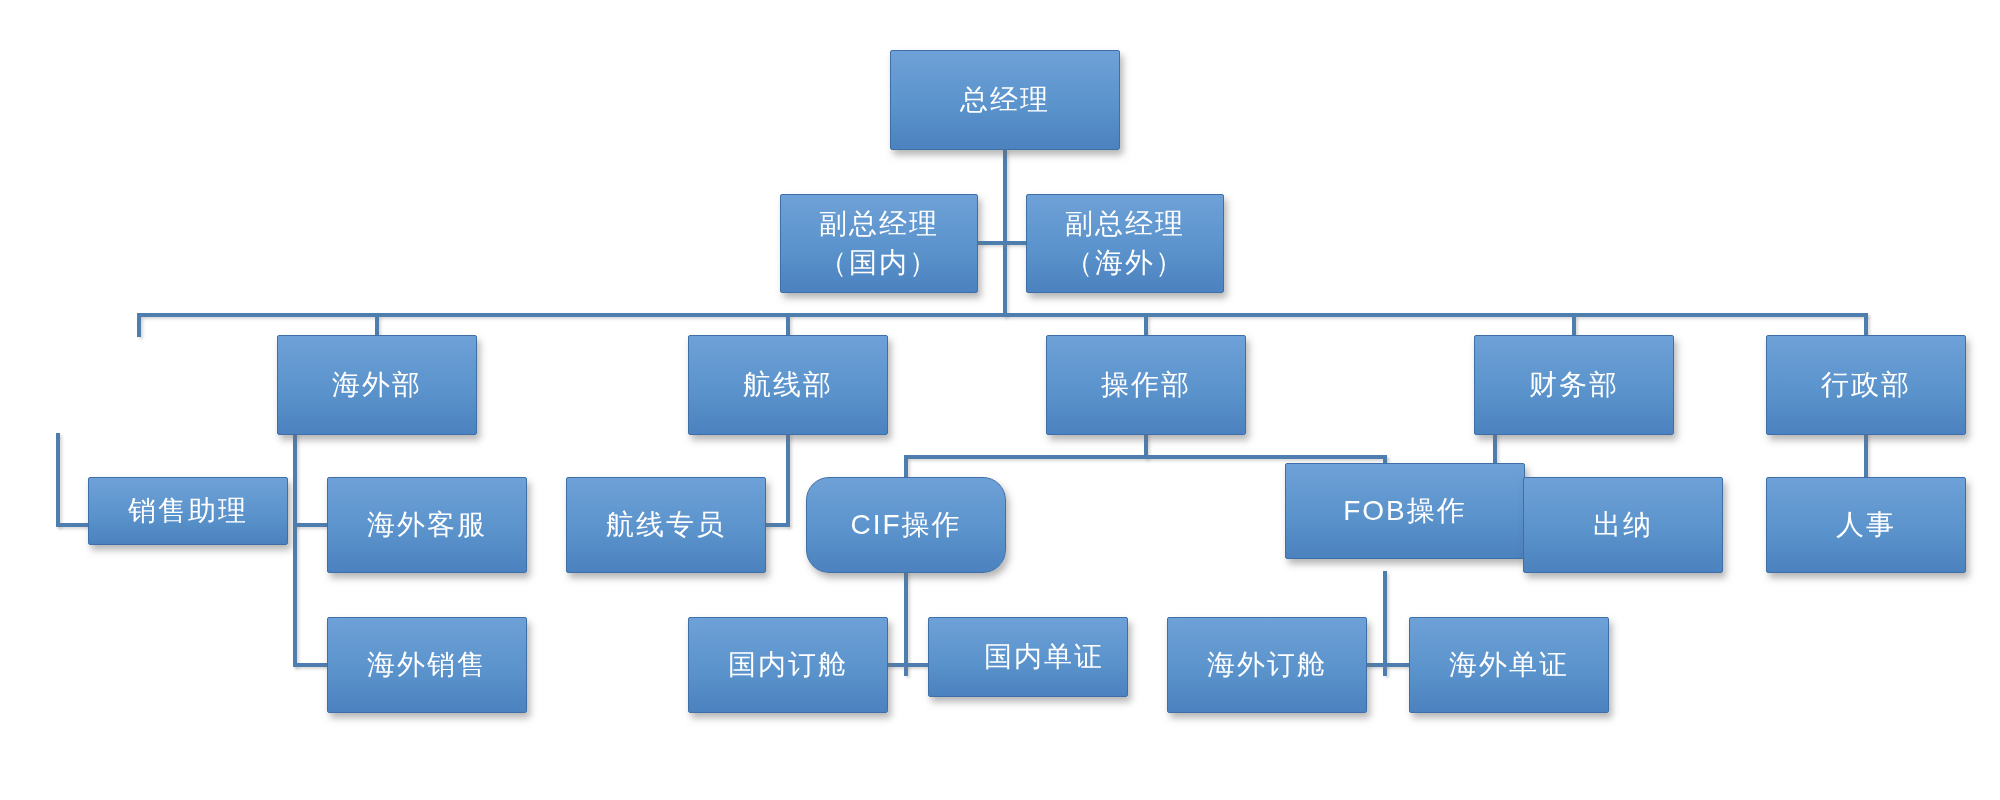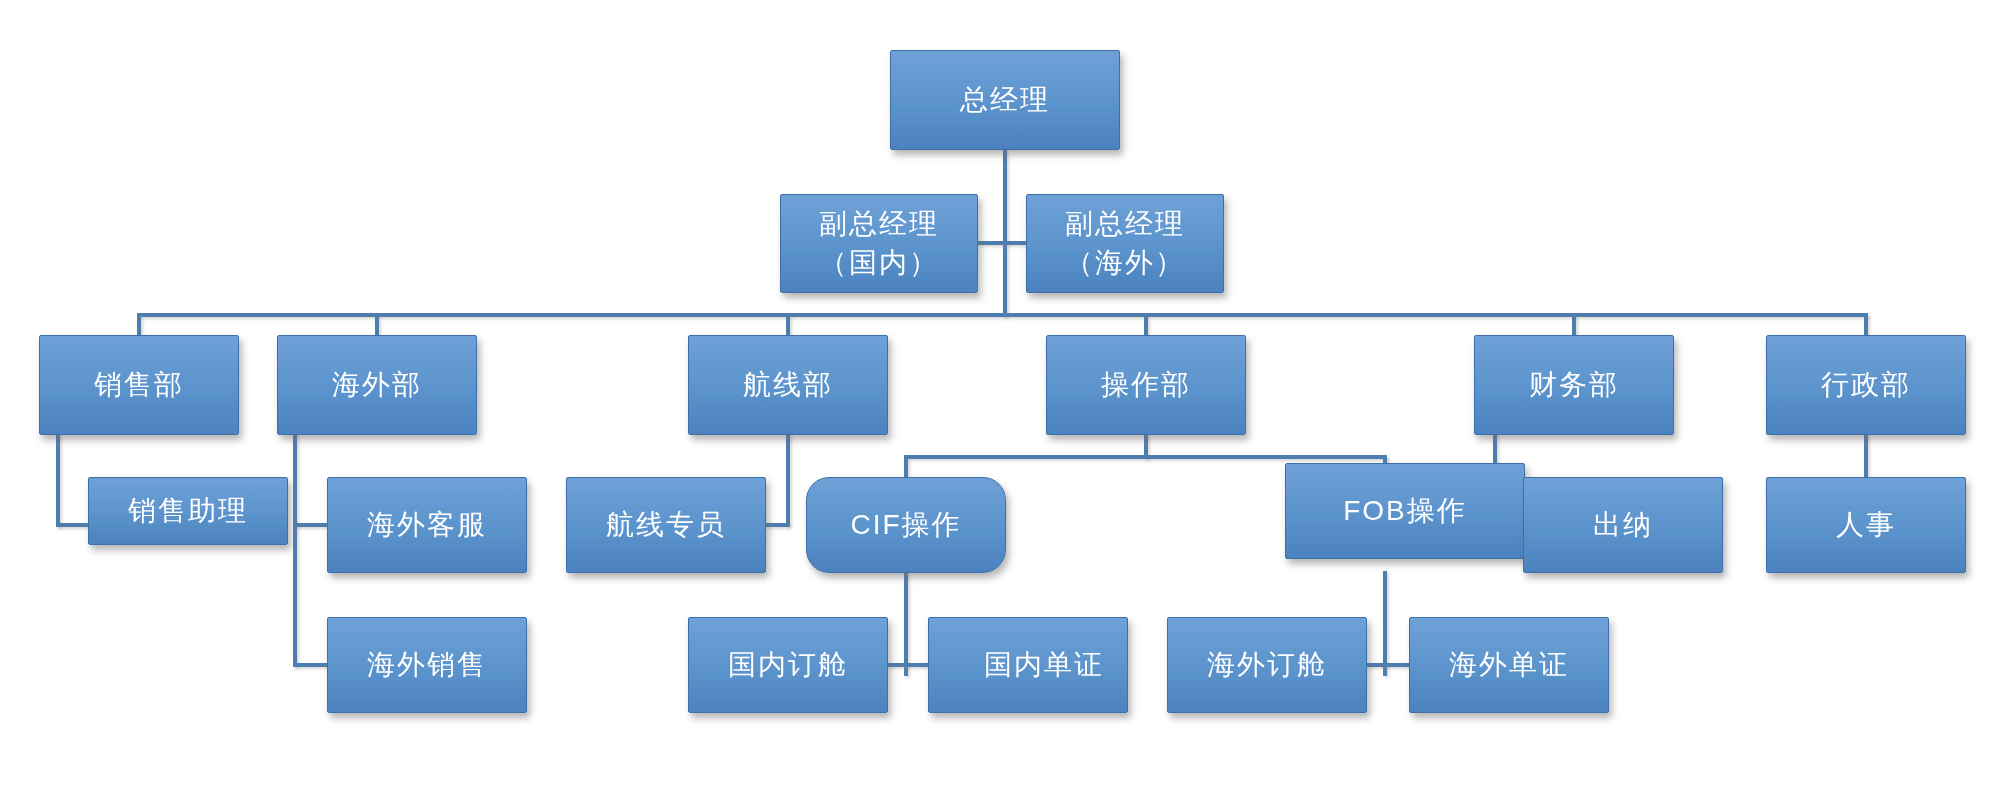--- a/index.html
+++ b/index.html
@@ -45,21 +45,21 @@
   .n-admin     { left: 1766px; top: 335px; width: 200px; height: 100px; }
   .n-salesast  { left: 88px;   top: 477px; width: 200px; height: 68px; }
   .n-ovsserv   { left: 327px;  top: 477px; width: 200px; height: 96px; }
   .n-routespec { left: 566px;  top: 477px; width: 200px; height: 96px; }
   .n-cif       { left: 806px;  top: 477px; width: 200px; height: 96px; border-radius: 23px; }
   .n-fob       { left: 1285px; top: 463px; width: 240px; height: 96px; }
   .n-cashier   { left: 1523px; top: 477px; width: 200px; height: 96px; }
   .n-hr        { left: 1766px; top: 477px; width: 200px; height: 96px; }
   .n-ovssales  { left: 327px;  top: 617px; width: 200px; height: 96px; }
   .n-dombook   { left: 688px;  top: 617px; width: 200px; height: 96px; }
-  .n-domdocs   { left: 928px;  top: 617px; width: 200px; height: 96px; padding-left: 32px; }
+  .n-domdocs   { left: 928px;  top: 617px; width: 200px; height: 80px; padding-left: 32px; }
   .n-ovsbook   { left: 1167px; top: 617px; width: 200px; height: 96px; }
   .n-ovsdocs   { left: 1409px; top: 617px; width: 200px; height: 96px; }
   
   .l-trunk-gm   { left: 1003px; top: 149px; width: 4px;    height: 168px; }
   .l-dgm-stub   { left: 978px;  top: 241px; width: 48px;   height: 4px; }
   .l-bus1       { left: 137px;  top: 313px; width: 1731px; height: 4px; }
   .l-drop-sales    { left: 137px;  top: 315px; width: 4px; height: 22px; }
   .l-drop-overseas { left: 375px;  top: 315px; width: 4px; height: 22px; }
   .l-drop-route    { left: 786px;  top: 315px; width: 4px; height: 22px; }
   .l-drop-ops      { left: 1144px; top: 315px; width: 4px; height: 22px; }
@@ -119,21 +119,20 @@
   <div class="line l-cif-stub-r"></div>
   <div class="line l-fob-trunk"></div>
   <div class="line l-fob-stub-l"></div>
   <div class="line l-fob-stub-r"></div>
 
   <div class="node n-gm">总经理</div>
   <div class="node n-dgm1">副总经理
 （国内）</div>
   <div class="node n-dgm2">副总经理
 （海外）</div>
-  <div class="node n-sales">销售部</div>
   <div class="node n-overseas">海外部</div>
   <div class="node n-route">航线部</div>
   <div class="node n-ops">操作部</div>
   <div class="node n-finance">财务部</div>
   <div class="node n-admin">行政部</div>
   <div class="node n-salesast">销售助理</div>
   <div class="node n-ovsserv">海外客服</div>
   <div class="node n-routespec">航线专员</div>
   <div class="node n-cif">CIF操作</div>
   <div class="node n-fob">FOB操作</div>

